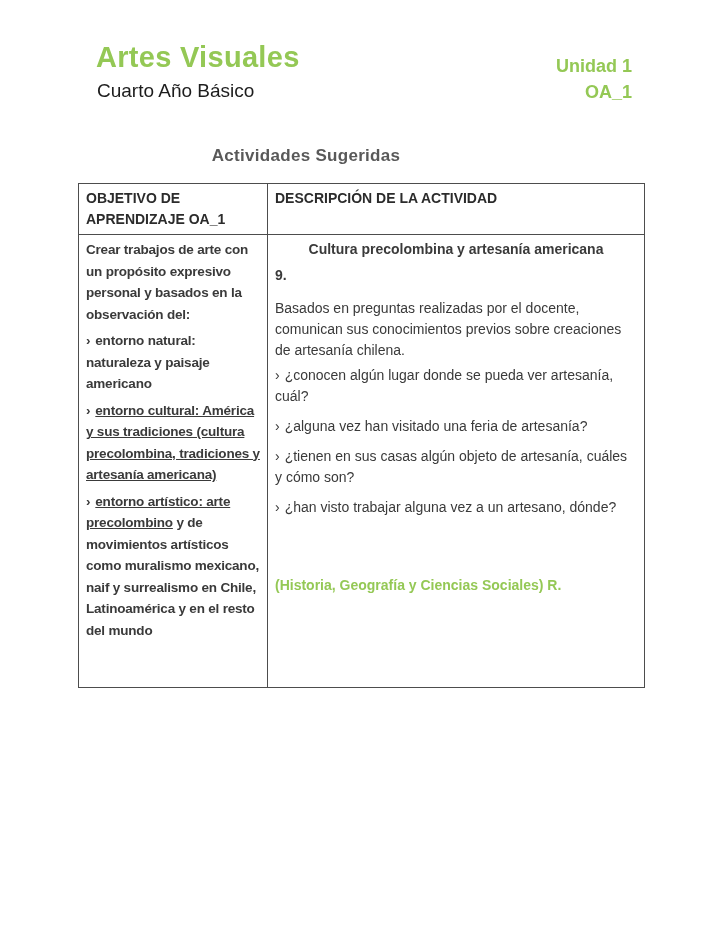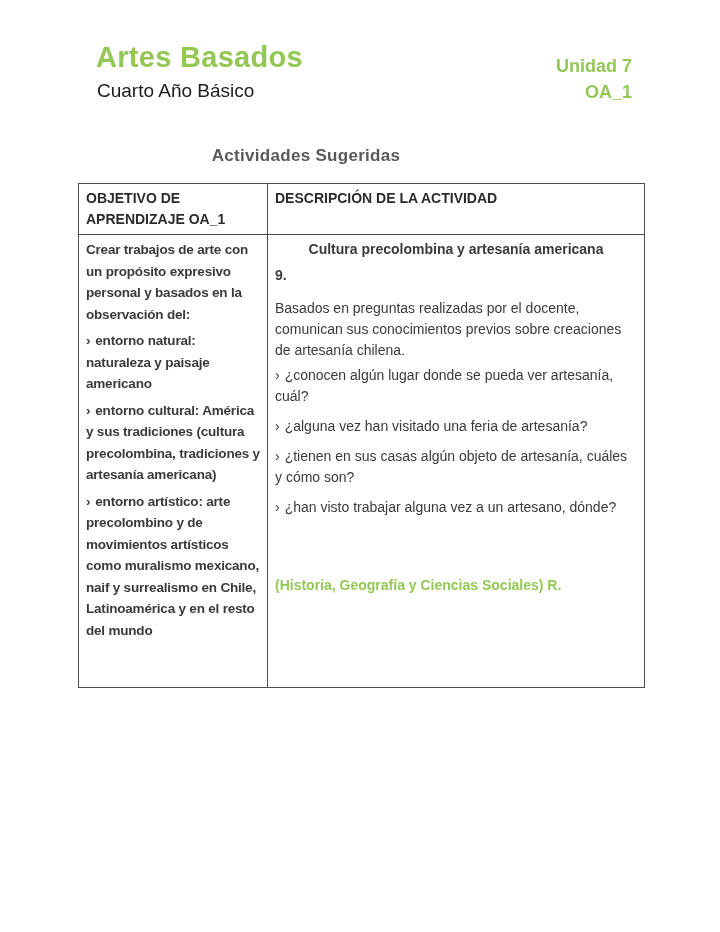--- a/index.html
+++ b/index.html
@@ -48,42 +48,42 @@
   .th-left{text-align:left;}
   .th-right{text-align:left;}
   .activities tbody td{height:453px;padding:4px 7px 0 7px;}
 
   .objective-cell{
     font-size:13.5px;font-weight:700;line-height:21.5px;
     letter-spacing:-.2px;color:var(--text);
   }
   .objective-cell p{margin:0 0 5px 0;}
   .marker{margin-right:5px;}
-  .u{}
+  .u{text-decoration:underline;}
 
   .activity-cell{font-size:14px;line-height:21px;color:var(--text);}
   .activity-cell p{margin:0;}
   .act-heading{font-weight:700;margin:0 0 5px 0 !important;text-align:center;}
   .act-number{font-weight:700;margin:0 0 12px 0 !important;}
   .act-intro{margin:0 0 4px 0 !important;}
   .q{margin:0 0 9px 0 !important;}
   .act-footer{
     font-weight:700;color:var(--green);margin:57px 0 0 0 !important;
   }
 </style>
 </head>
 <body>
 
 <div class="page">
 
-  <div class="doc-title">Artes Basados</div>
+  <div class="doc-title">Artes Visuales</div>
   <div class="doc-subtitle">Cuarto Año Básico</div>
 
   <div class="unit-block">
-    <div>Unidad 7</div>
+    <div>Unidad 1</div>
     <div>OA_1</div>
   </div>
 
   <div class="section-title">Actividades Sugeridas</div>
 
   <table class="activities">
     <colgroup>
       <col style="width:189px">
       <col style="width:377px">
     </colgroup>

